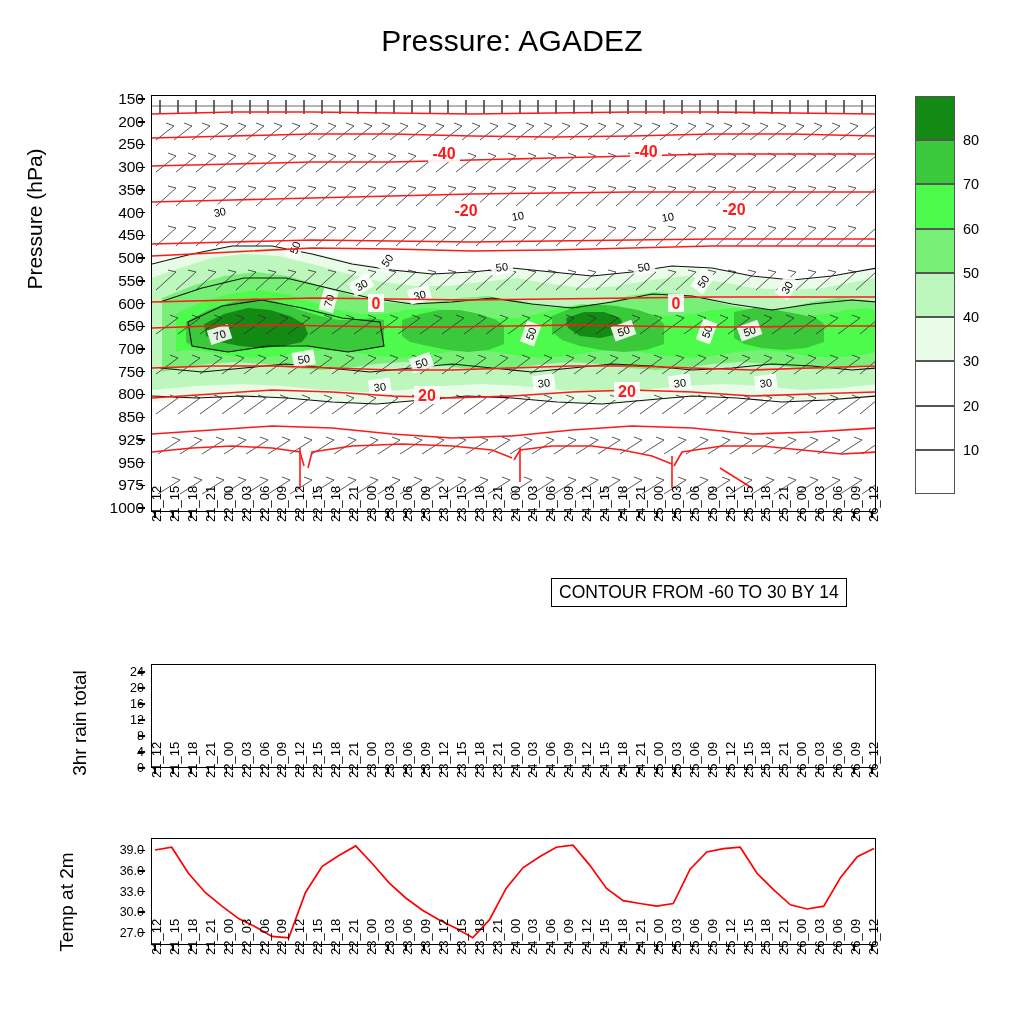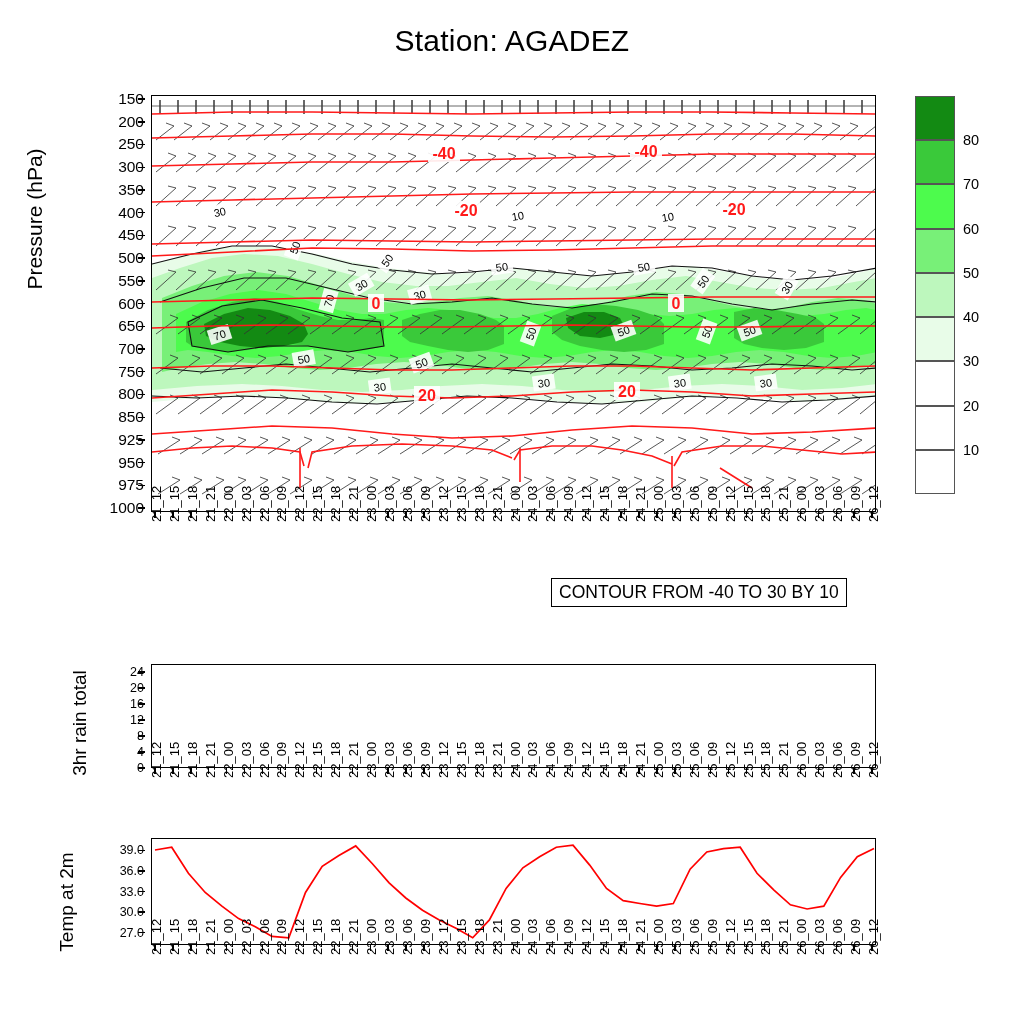--- a/index.html
+++ b/index.html
@@ -136,21 +136,21 @@
     transform: rotate(-90deg);
     transform-origin: 50% 50%;
     white-space: nowrap;
   }
 
   .tickmark { position: absolute; background: #000; }
 </style>
 </head>
 <body>
 
-<div id="page-title">Station: AGADEZ</div>
+<div id="page-title">Pressure: AGADEZ</div>
 
 <div id="pressure-axis-title">Pressure (hPa)</div>
 <div id="pressure-axis">
     <div class="ylab" style="top: 4px;">150</div>
     <div class="tickmark" style="left: 62px; top: 3.4px; width: 7px; height: 1.4px;"></div>
     <div class="ylab" style="top: 26.7222px;">200</div>
     <div class="tickmark" style="left: 62px; top: 26.1222px; width: 7px; height: 1.4px;"></div>
     <div class="ylab" style="top: 49.4444px;">250</div>
     <div class="tickmark" style="left: 62px; top: 48.8444px; width: 7px; height: 1.4px;"></div>
     <div class="ylab" style="top: 72.1667px;">300</div>
@@ -668,21 +668,21 @@
     <div class="cb-label" style="top: 44.2222px;">80</div>
     <div class="cb-label" style="top: 88.4444px;">70</div>
     <div class="cb-label" style="top: 132.667px;">60</div>
     <div class="cb-label" style="top: 176.889px;">50</div>
     <div class="cb-label" style="top: 221.111px;">40</div>
     <div class="cb-label" style="top: 265.333px;">30</div>
     <div class="cb-label" style="top: 309.556px;">20</div>
     <div class="cb-label" style="top: 353.778px;">10</div>
   </div>
 
-<div id="contour-note">CONTOUR FROM -40 TO 30 BY 10</div>
+<div id="contour-note">CONTOUR FROM -60 TO 30 BY 14</div>
 
 <div id="rain-axis-title">3hr rain total</div>
 <div id="rain-axis">
     <div class="small-ylab" style="top: 104px;">0</div>
     <div class="tickmark" style="left: 34px; top: 103.4px; width: 7px; height: 1.3px;"></div>
     <div class="small-ylab" style="top: 88px;">4</div>
     <div class="tickmark" style="left: 34px; top: 87.4px; width: 7px; height: 1.3px;"></div>
     <div class="small-ylab" style="top: 72px;">8</div>
     <div class="tickmark" style="left: 34px; top: 71.4px; width: 7px; height: 1.3px;"></div>
     <div class="small-ylab" style="top: 56px;">12</div>

